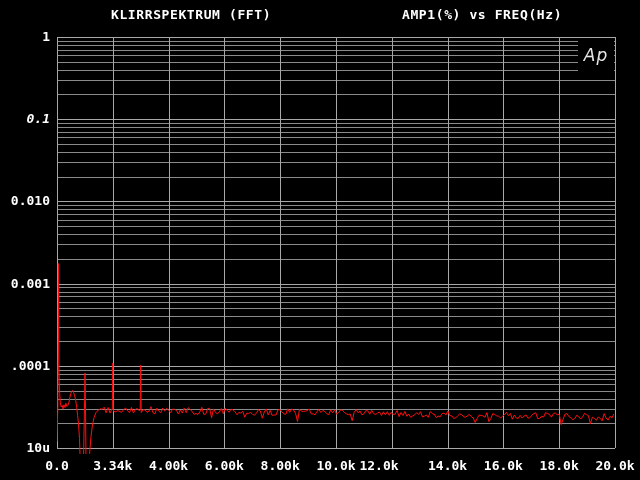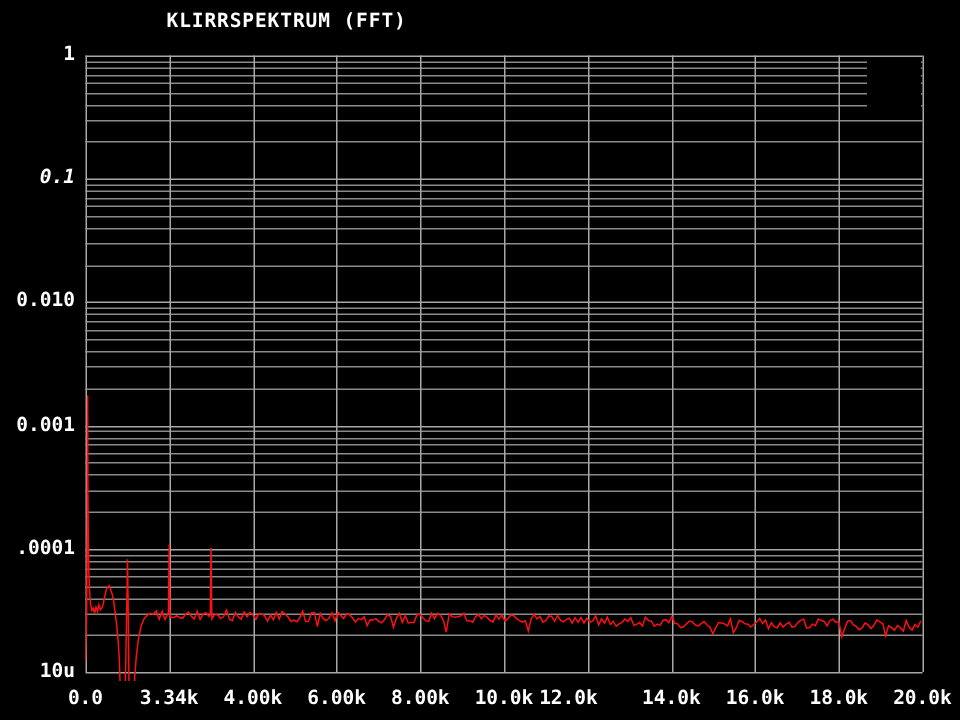--- a/index.html
+++ b/index.html
@@ -29,20 +29,21 @@
     font-size:17px;letter-spacing:1px;padding-bottom:4px;box-sizing:border-box;
   }
 </style>
 </head>
 <body>
 
 <div class="screen">
 
   <div class="title title-left">KLIRRSPEKTRUM (FFT)</div>
 
+  <div class="title title-right">AMP1(%) vs FREQ(Hz)</div>
 
   <svg id="plot-svg" width="640" height="480">
     <defs>
       <clipPath id="plotclip">
           <rect x="57" y="36" width="559" height="418"></rect>
         </clipPath>
     </defs>
     <g id="grid-minor">
         <line x1="57" y1="94.5" x2="615" y2="94.5" stroke="#8a8a8a" stroke-width="1"></line>
         <line x1="57" y1="80.5" x2="615" y2="80.5" stroke="#8a8a8a" stroke-width="1"></line>
@@ -123,14 +124,15 @@
       <div class="xtick" style="left: 192.4px;">6.00k</div>
       <div class="xtick" style="left: 248.2px;">8.00k</div>
       <div class="xtick" style="left: 304px;">10.0k</div>
       <div class="xtick" style="left: 347px;">12.0k</div>
       <div class="xtick" style="left: 415.6px;">14.0k</div>
       <div class="xtick" style="left: 471.4px;">16.0k</div>
       <div class="xtick" style="left: 527.2px;">18.0k</div>
       <div class="xtick" style="left: 583px;">20.0k</div>
     </div>
 
+  <div class="ap-logo" style="color: rgb(230, 230, 230);">Ap</div>
 
 </div>
 
 </body></html>

